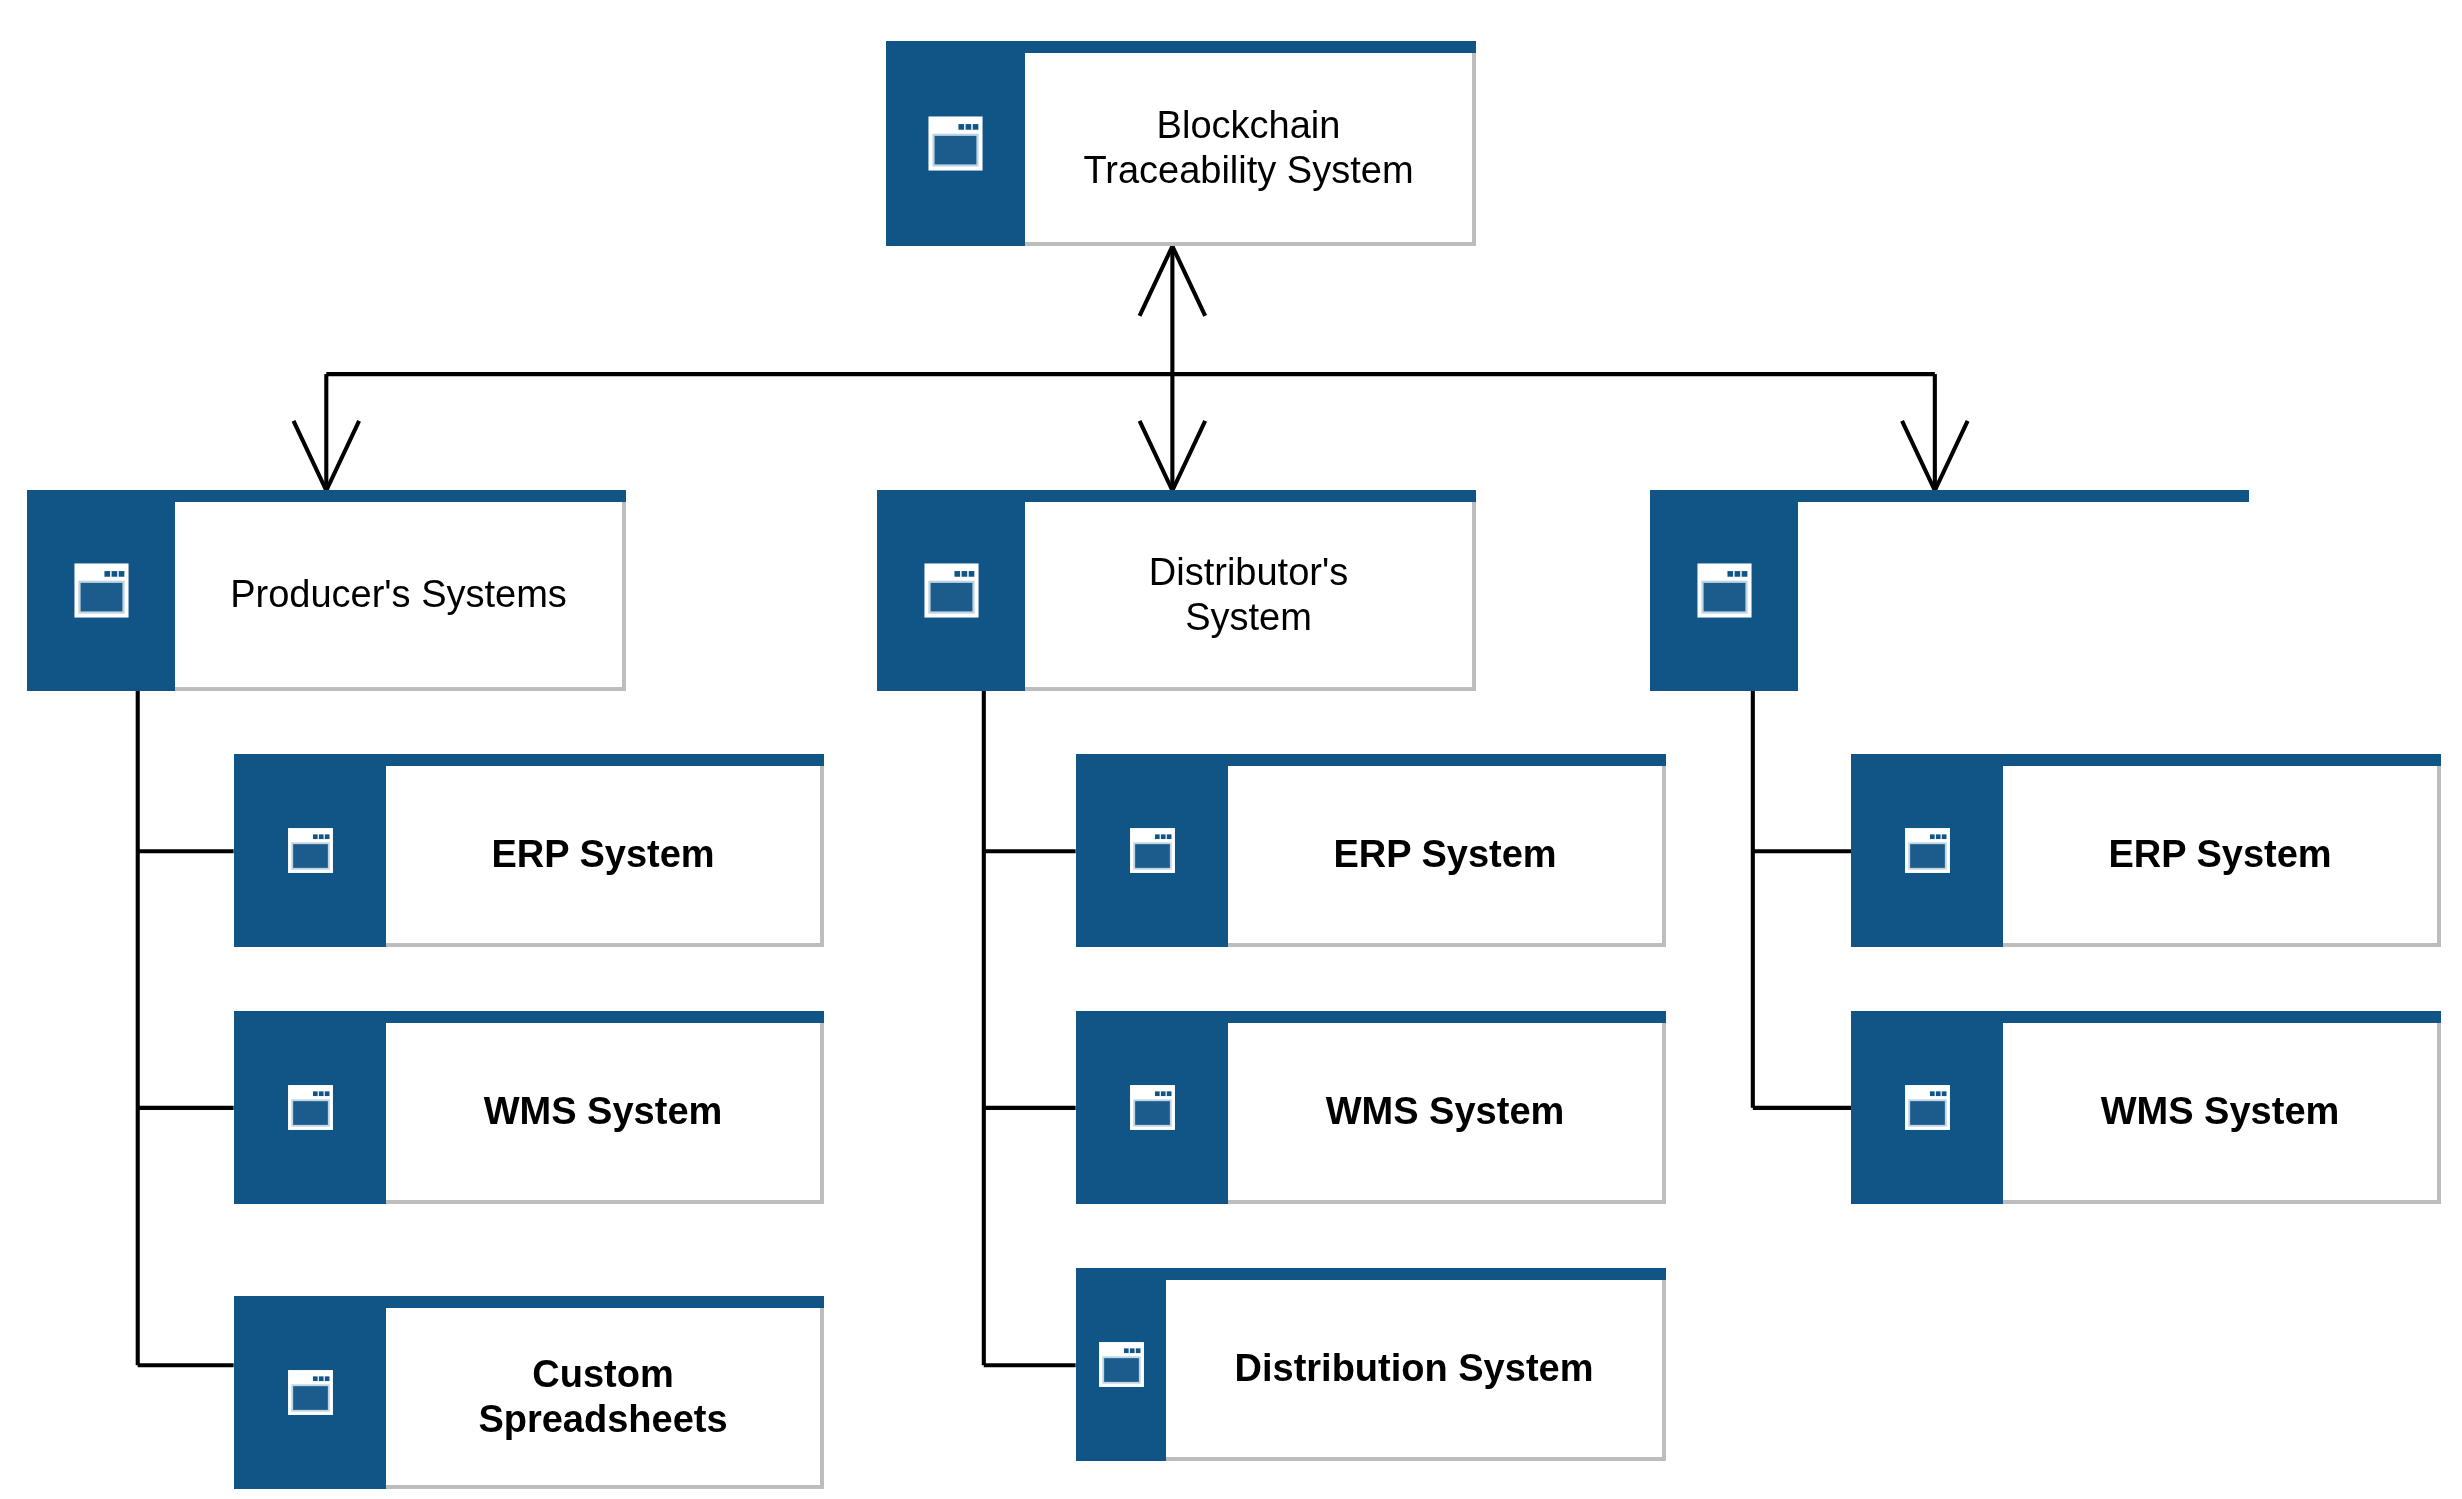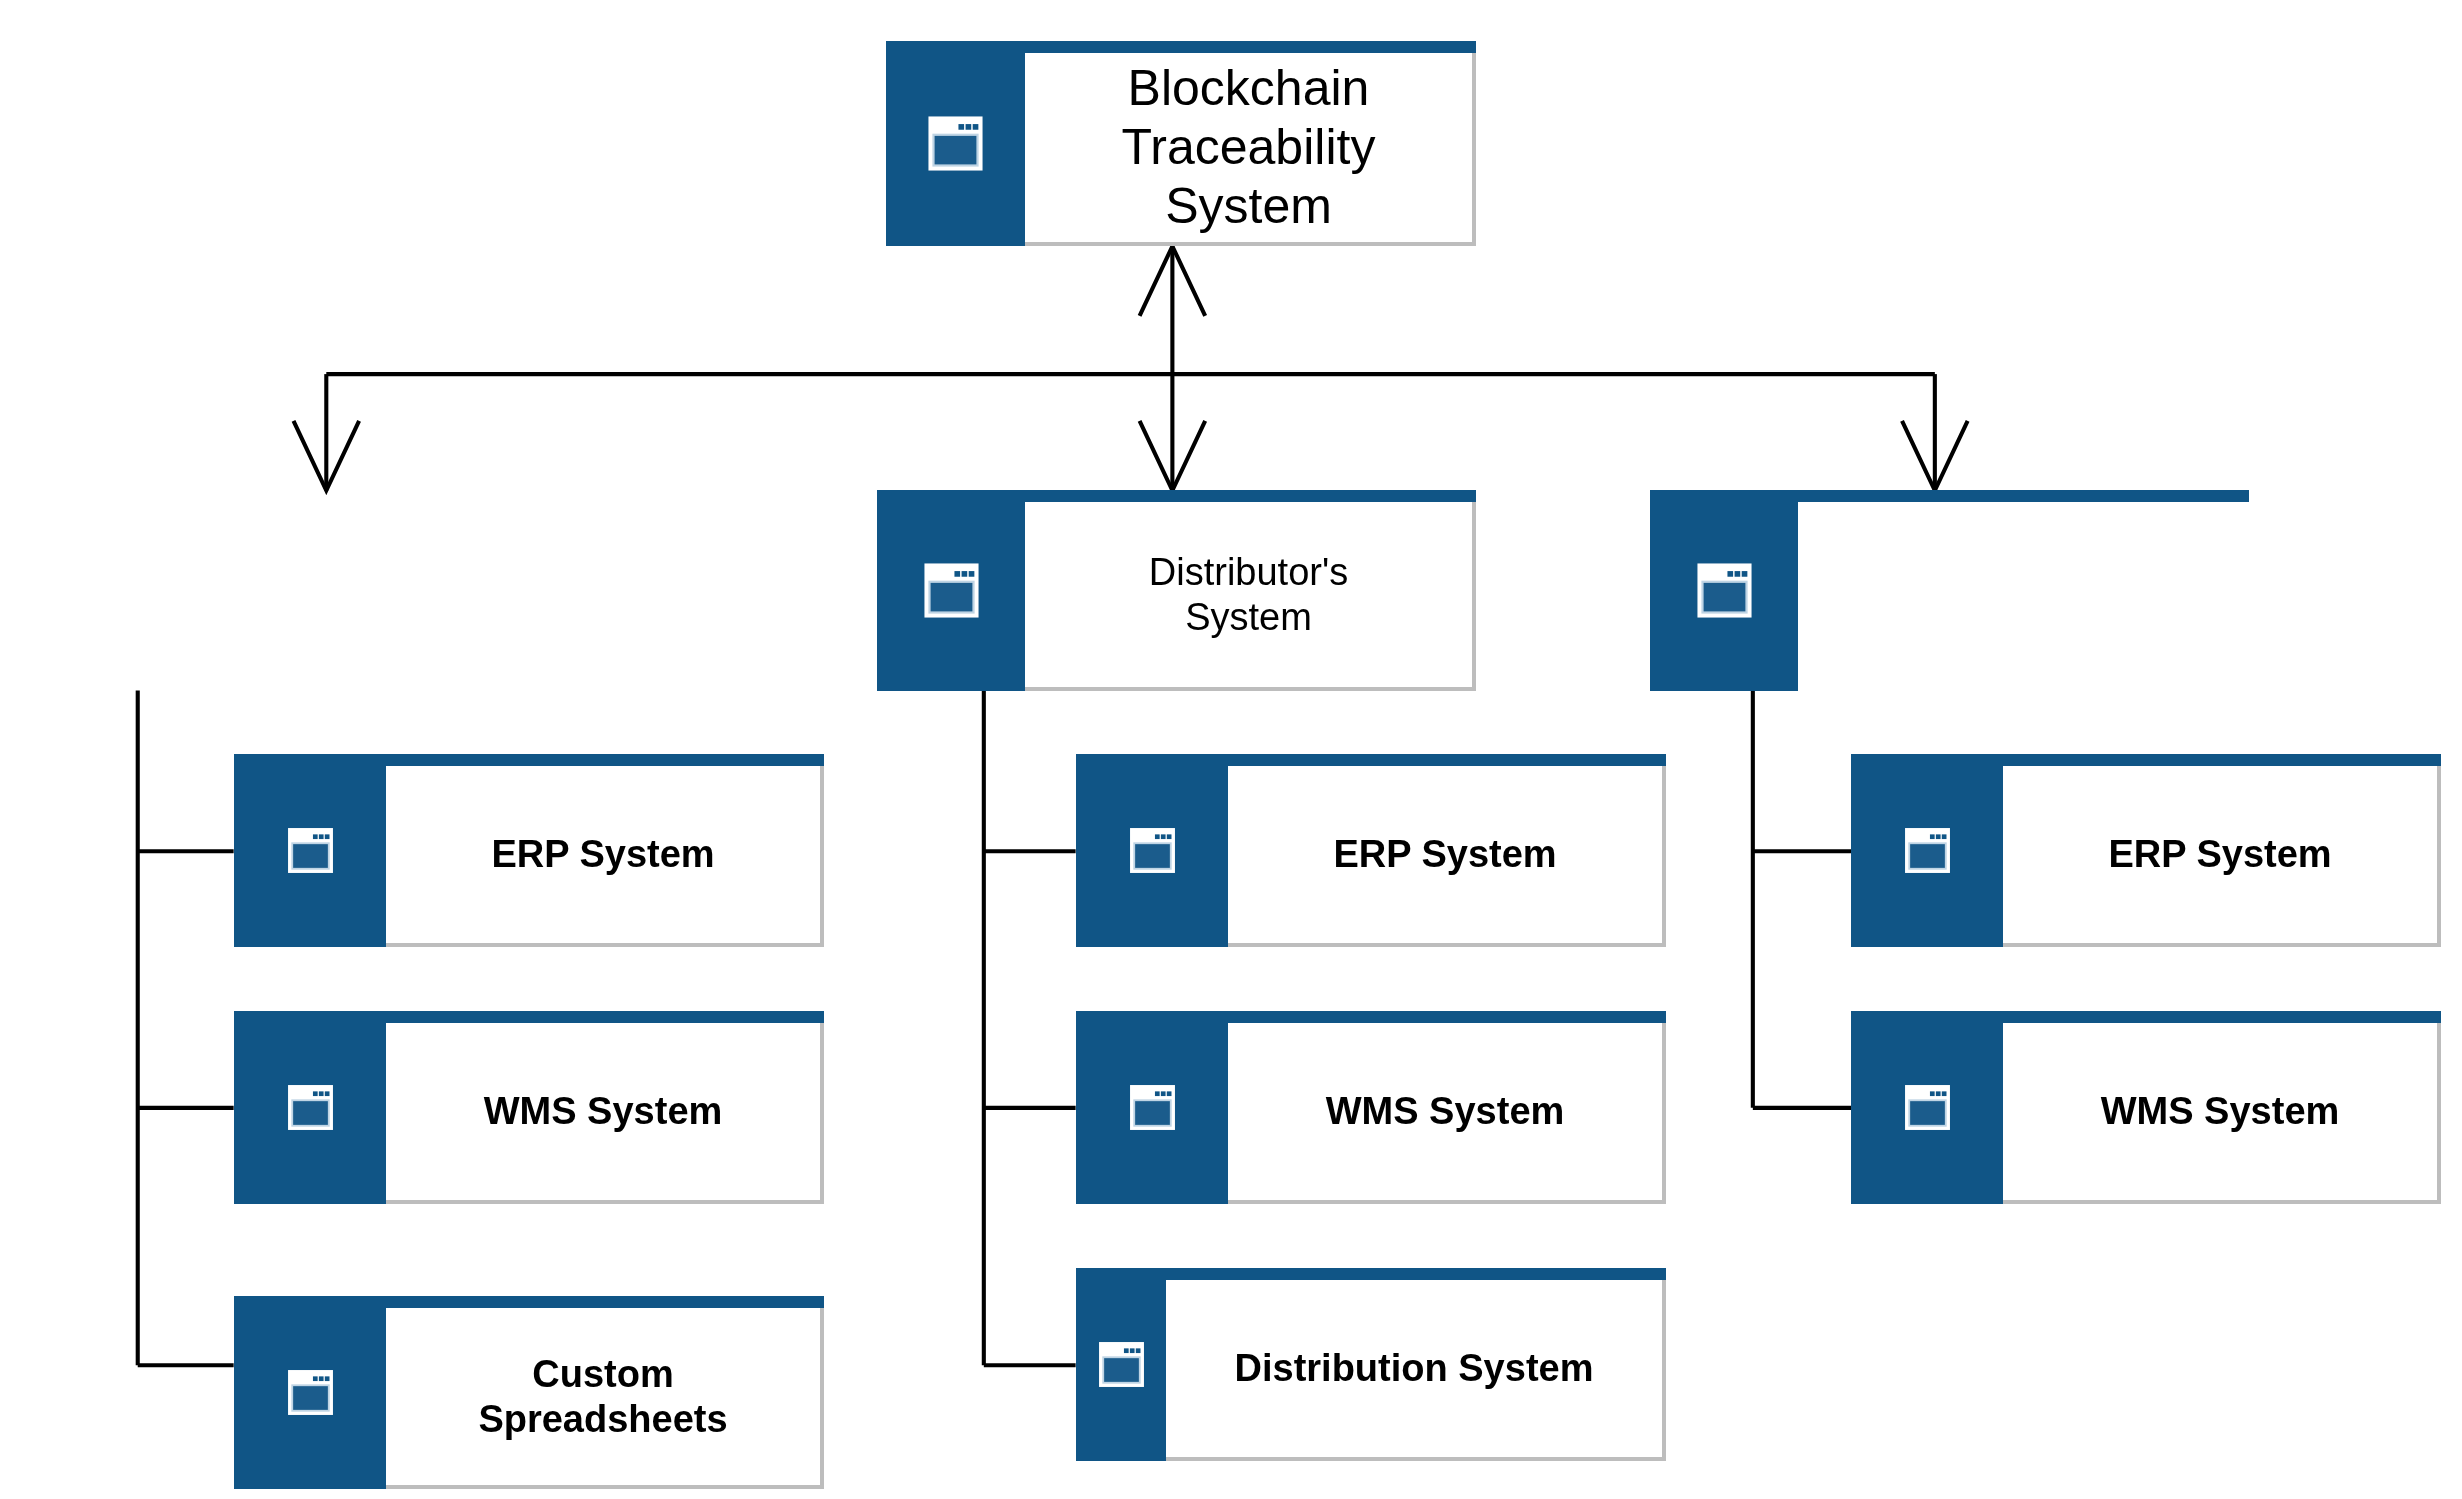--- a/index.html
+++ b/index.html
@@ -74,21 +74,21 @@
     padding: 0 8.2px;
   }
 
   
   .win-icon { display: block; }
 
   
   .node.lvl0 { width: 590px; height: 205px; }
   .node.lvl0 .band { width: 139px; }
   .node.lvl0 .panel { left: 139px; }
-  .node.lvl0 .label { font-size: 50px; }
+  .node.lvl0 .label { font-size: 38px; }
 
   .node.lvl1 { width: 599px; height: 201px; }
   .node.lvl1 .band { width: 148px; }
   .node.lvl1 .panel { left: 148px; }
   .node.lvl1 .label { font-size: 38px; }
 
   .node.lvl2 { width: 590px; height: 193px; }
   .node.lvl2 .band { width: 152px; }
   .node.lvl2 .panel { left: 152px; }
   .node.lvl2 .label { font-size: 38px; font-weight: bold; }
@@ -149,20 +149,39 @@
         </svg>
       </span>
     </div>
     <div class="cap"></div>
     <div class="panel">
       <div class="label">Blockchain
 Traceability System</div>
     </div>
   </div>
 
+  <div class="node lvl1" style="left:27px; top:490px;">
+    <div class="band">
+      <span>
+        <svg class="win-icon" width="61" height="59" viewBox="0 0 24 24">
+          <rect x="1" y="1" width="22" height="22" fill="#ffffff"></rect>
+          <rect x="2.6" y="2.6" width="18.8" height="18.8" fill="#ffffff"></rect>
+          <rect x="13.2" y="4.1" width="2.3" height="2.3" fill="#105586"></rect>
+          <rect x="16.1" y="4.1" width="2.3" height="2.3" fill="#105586"></rect>
+          <rect x="19.0" y="4.1" width="2.3" height="2.3" fill="#105586"></rect>
+          <rect x="2.6" y="8.0" width="18.8" height="13.4" fill="#bfd4e4"></rect>
+          <rect x="3.5" y="8.9" width="17.0" height="11.6" fill="#1b5c8c"></rect>
+        </svg>
+      </span>
+    </div>
+    <div class="cap"></div>
+    <div class="panel">
+      <div class="label">Producer's Systems</div>
+    </div>
+  </div>
 
   <div class="node lvl1" style="left:877px; top:490px;">
     <div class="band">
       <span>
         <svg class="win-icon" width="61" height="59" viewBox="0 0 24 24">
           <rect x="1" y="1" width="22" height="22" fill="#ffffff"></rect>
           <rect x="2.6" y="2.6" width="18.8" height="18.8" fill="#ffffff"></rect>
           <rect x="13.2" y="4.1" width="2.3" height="2.3" fill="#105586"></rect>
           <rect x="16.1" y="4.1" width="2.3" height="2.3" fill="#105586"></rect>
           <rect x="19.0" y="4.1" width="2.3" height="2.3" fill="#105586"></rect>

